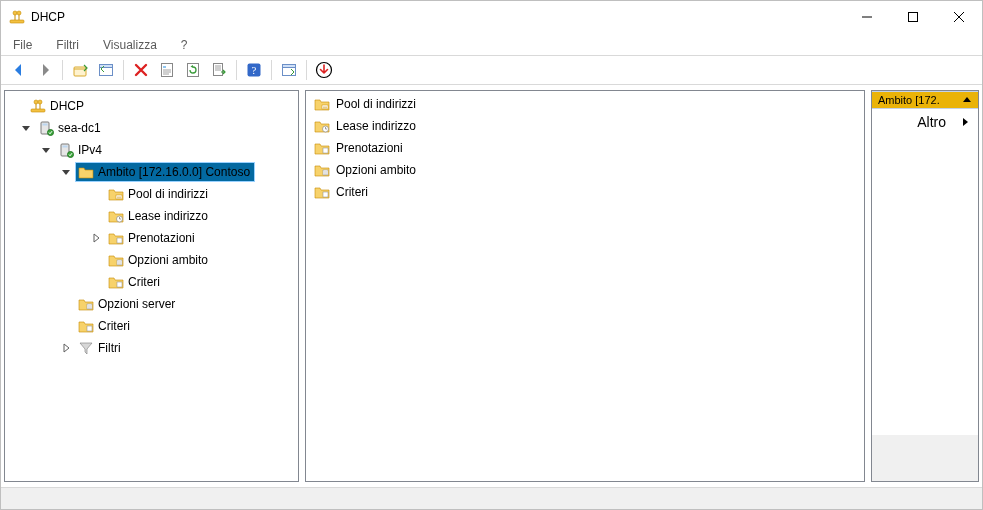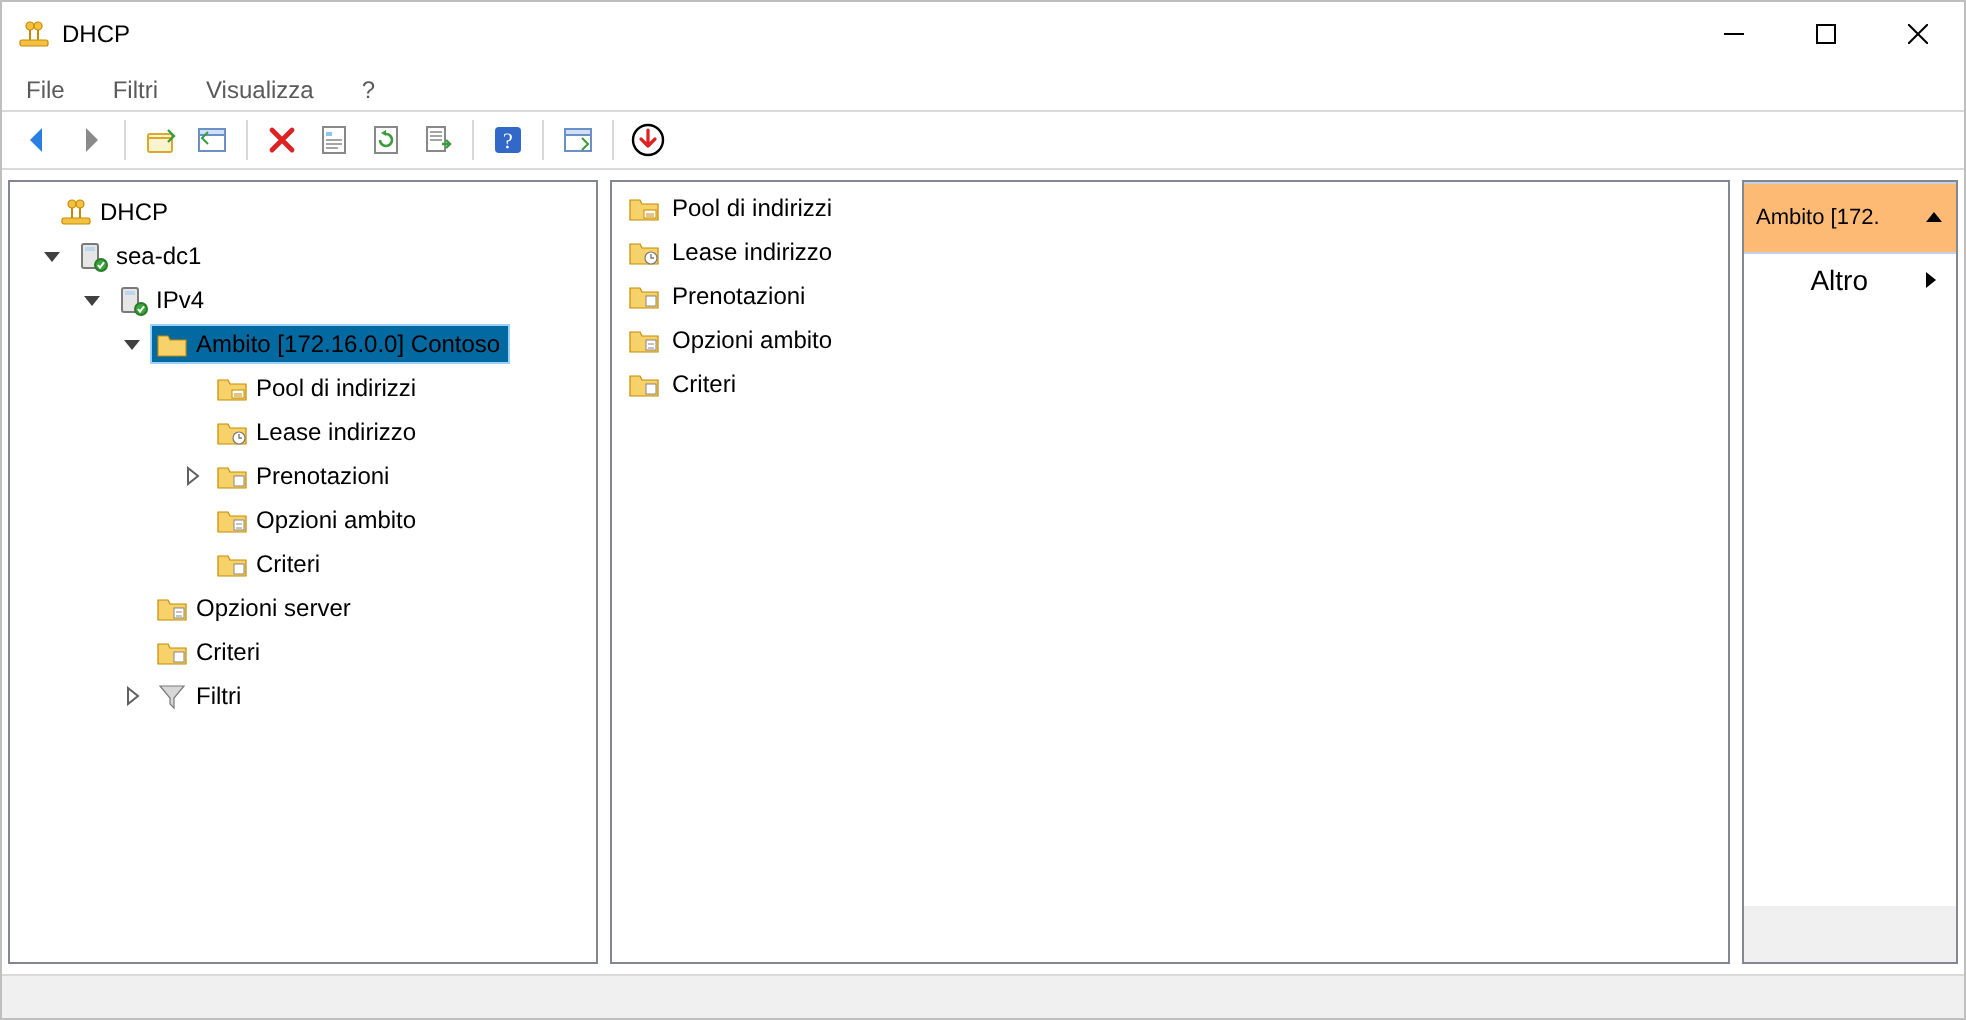--- a/index.html
+++ b/index.html
@@ -136,33 +136,33 @@
   .actions-header {
     height: 22px;
     background:#f0f0f0;
     border-bottom:1px solid #d9d9d9;
     display:flex;align-items:center;
     padding: 0 6px;
     color:#2b2b2b;
     font-size: 12px;
   }
   .actions-group {
-    background:#fdba74;
+    background:#eab308;
     border-top:1px solid #c3d2e8;
     border-bottom:1px solid #c3d2e8;
-    height: 36px;
+    height: 18px;
     display:flex;align-items:center;justify-content:space-between;
     padding: 0 6px;
     font-size: 11px;
   }
   .actions-item {
     height: 26px;
     display:flex;align-items:center;justify-content:flex-end;
     padding: 0 8px 0 0;
-    gap:22px;
+    gap:10px;
     background:#fff;
   }
   .actions-item .lbl { font-size: 14px; flex:1; text-align:right;padding-right:6px; }
   
   .statusbar {
     height: 22px;
     border-top: 1px solid #d9d9d9;
     background: #f0f0f0;
   }
   

